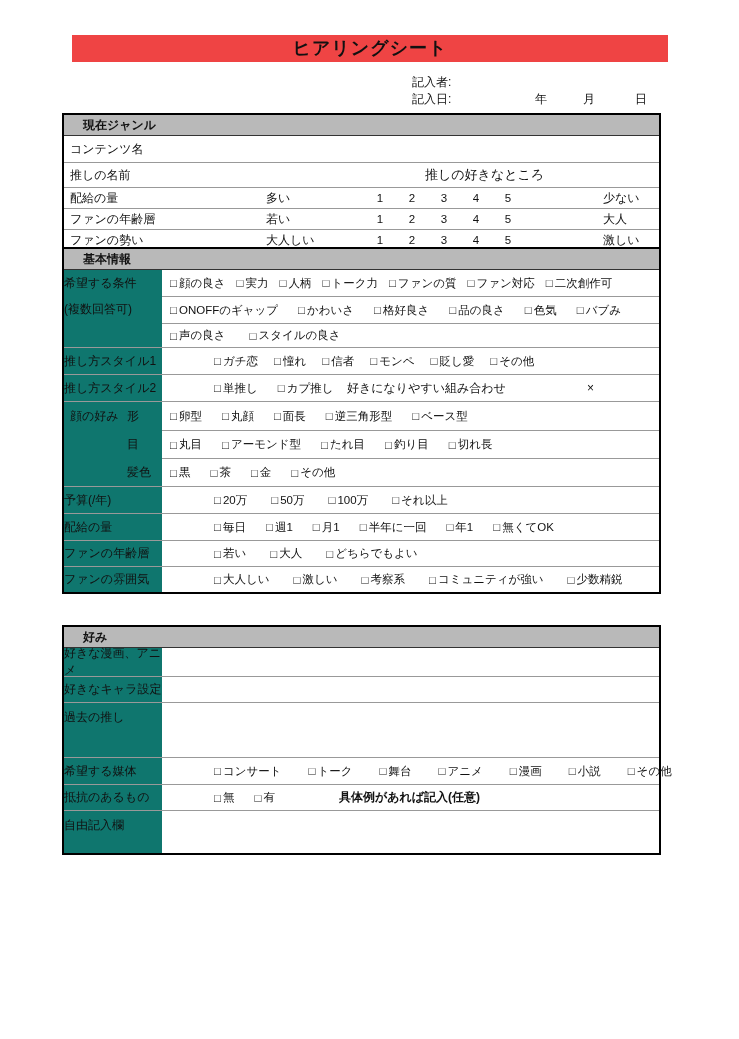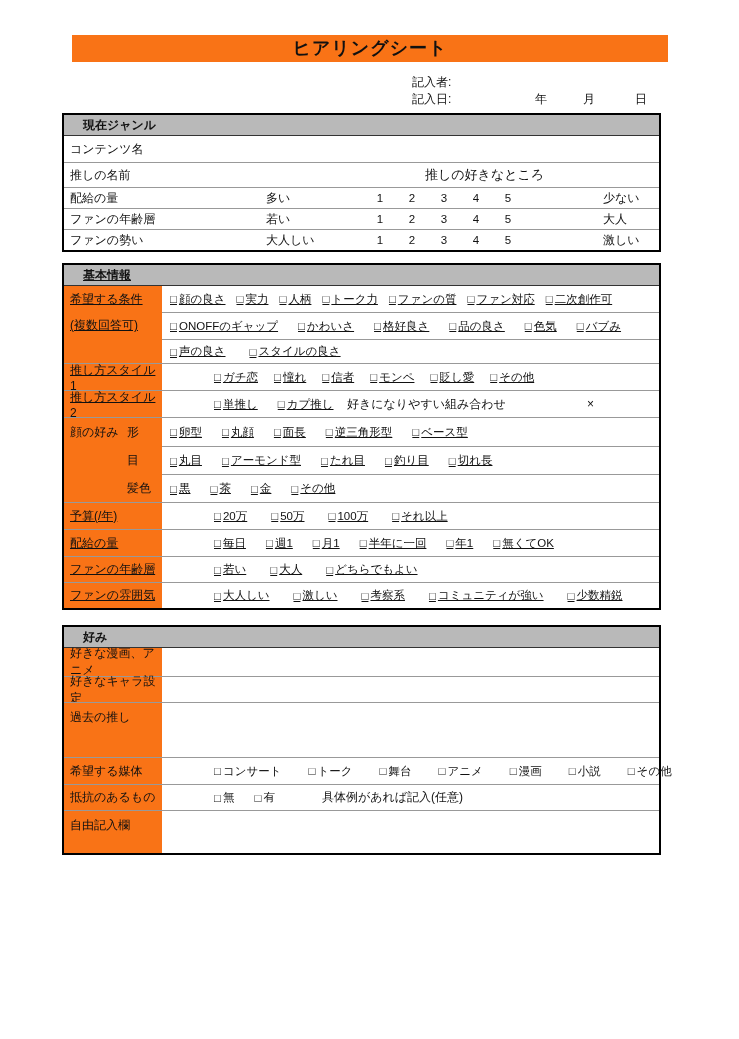--- a/index.html
+++ b/index.html
@@ -4,43 +4,43 @@
 <style>
   * { margin:0; padding:0; box-sizing:border-box; }
   html,body { background:#ffffff; }
   .sheet {
     position:relative; width:739px; height:1039px; background:#ffffff;
     font-family:"Liberation Sans","DejaVu Sans",sans-serif; color:#111;
     overflow:hidden;
   }
   .titlebar {
     position:absolute; left:72px; top:35px; width:596px; height:27px;
-    background:#f97316; text-align:center; font-size:18px; font-weight:bold;
+    background:#ef4444; text-align:center; font-size:18px; font-weight:bold;
     line-height:27px; letter-spacing:1px;
   }
   .meta { position:absolute; left:412px; top:74px; width:256px; font-size:12px; }
   .meta-line { position:relative; height:17px; line-height:17px; }
   .ymd { position:absolute; top:0; }
   .ymd.y { left:123px; } .ymd.m { left:171px; } .ymd.d { left:223px; }
 
   .section { position:absolute; left:62px; width:599px; border:2px solid #000; background:#fff; }
   .sec-genre   { top:113px; }
-  .sec-basic   { top:263px;text-decoration:underline; }
+  .sec-basic   { top:247px; }
   .sec-pref    { top:625px; }
   .sec-remarks { top:868px; }
   .sec-header {
     height:21px; line-height:20px; background:#b9b9b9; font-size:12px;
     font-weight:bold; padding-left:19px; border-bottom:1px solid #333;
   }
   .sec-body > * + * { border-top:1px solid #999;gap:44px; }
 
   .row { display:flex; align-items:center; position:relative; }
   .label-cell {
-    width:98px; flex:0 0 98px; background:#f97316; font-size:12px;
-    display:flex; align-items:center; padding-left:6px; align-self:stretch;
+    width:98px; flex:0 0 98px; background:#0f766e; font-size:12px;
+    display:flex; align-items:center; align-self:stretch;
   }
   .label-cell.top { align-items:flex-start; padding-top:6px; }
   .plain-label { width:126px; flex:0 0 126px; font-size:12px; padding-left:6px; }
   .opts { flex:1; display:flex; align-items:center; align-self:stretch; padding-left:8px; gap:16px; font-size:11.5px; white-space:nowrap; }
   .opt { display:inline-flex; align-items:center; gap:2px; }
   .cb { font-size:11.5px; }
   .gap-s .opts, .opts.gap-s { gap:11px; }
   .gap-m .opts, .opts.gap-m { gap:20px; }
   .gap-l .opts, .opts.gap-l { gap:24px; }
   .gap-xl .opts, .opts.gap-xl { gap:27px; }
@@ -51,21 +51,21 @@
   .main-label { position:absolute; left:6px; }
   .label-cell.rel { position:relative; }
 
   .scale-row { display:flex; align-items:center; height:21px; font-size:12px; }
   .s-left { width:54px; flex:0 0 54px;margin-left:32px; }
   .s-num { width:32px; flex:0 0 32px; text-align:center; font-size:11.5px; }
   .s-right { margin-left:35px; }
 
   .fill { flex:1; align-self:stretch; }
   .abs-note { position:absolute; font-size:12px; }
-  .inline-note { font-size:12px; margin-left:3px; white-space:nowrap; }
+  .inline-note { font-size:12px; margin-left:20px; white-space:nowrap;font-weight:bold; }
 
   .remarks-body { height:72px; }
   .watermark {
     position:absolute; left:605px; top:1040px; font-size:10.5px;
     color:#c9c9c9; letter-spacing:2px;
   }
 </style>
 </head>
 <body>
 

